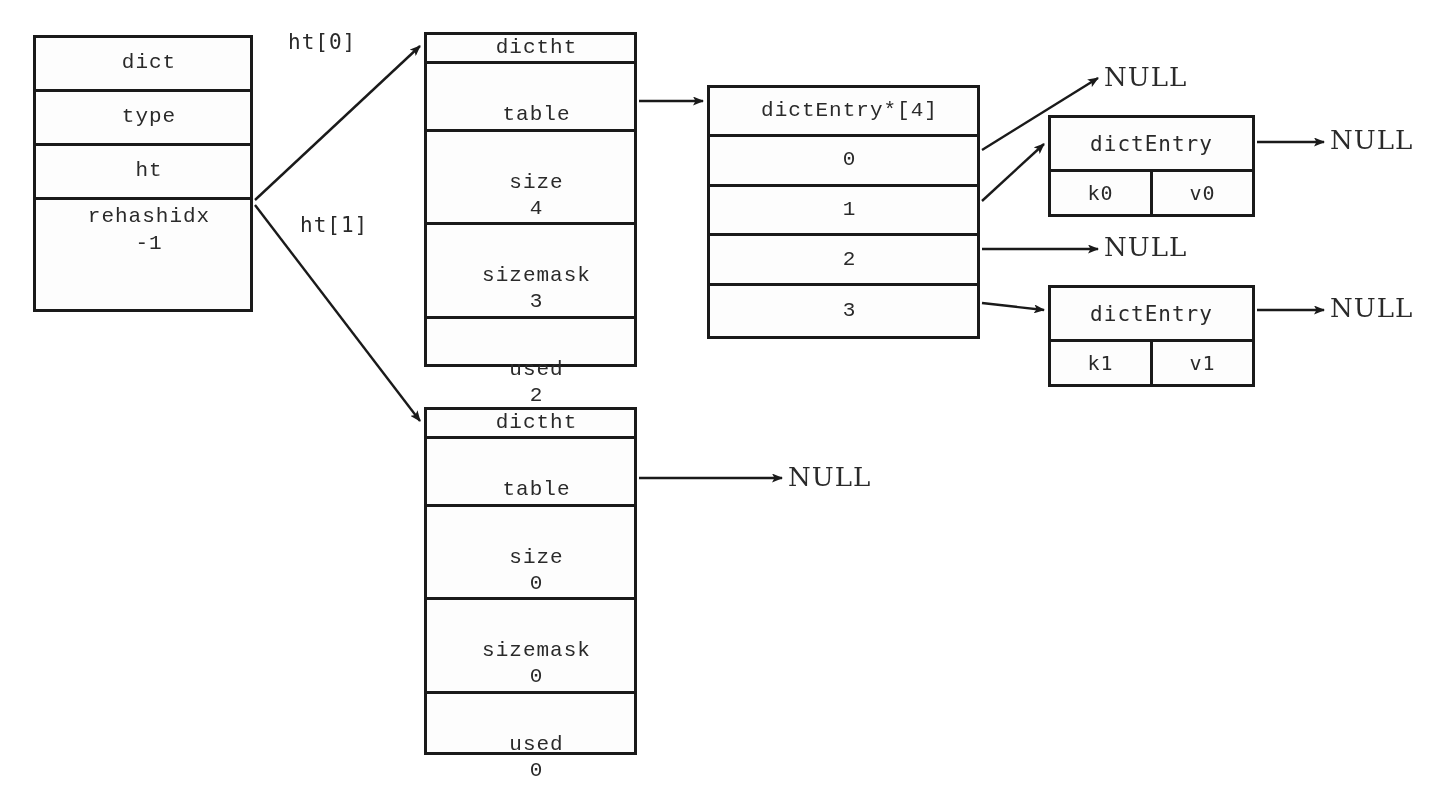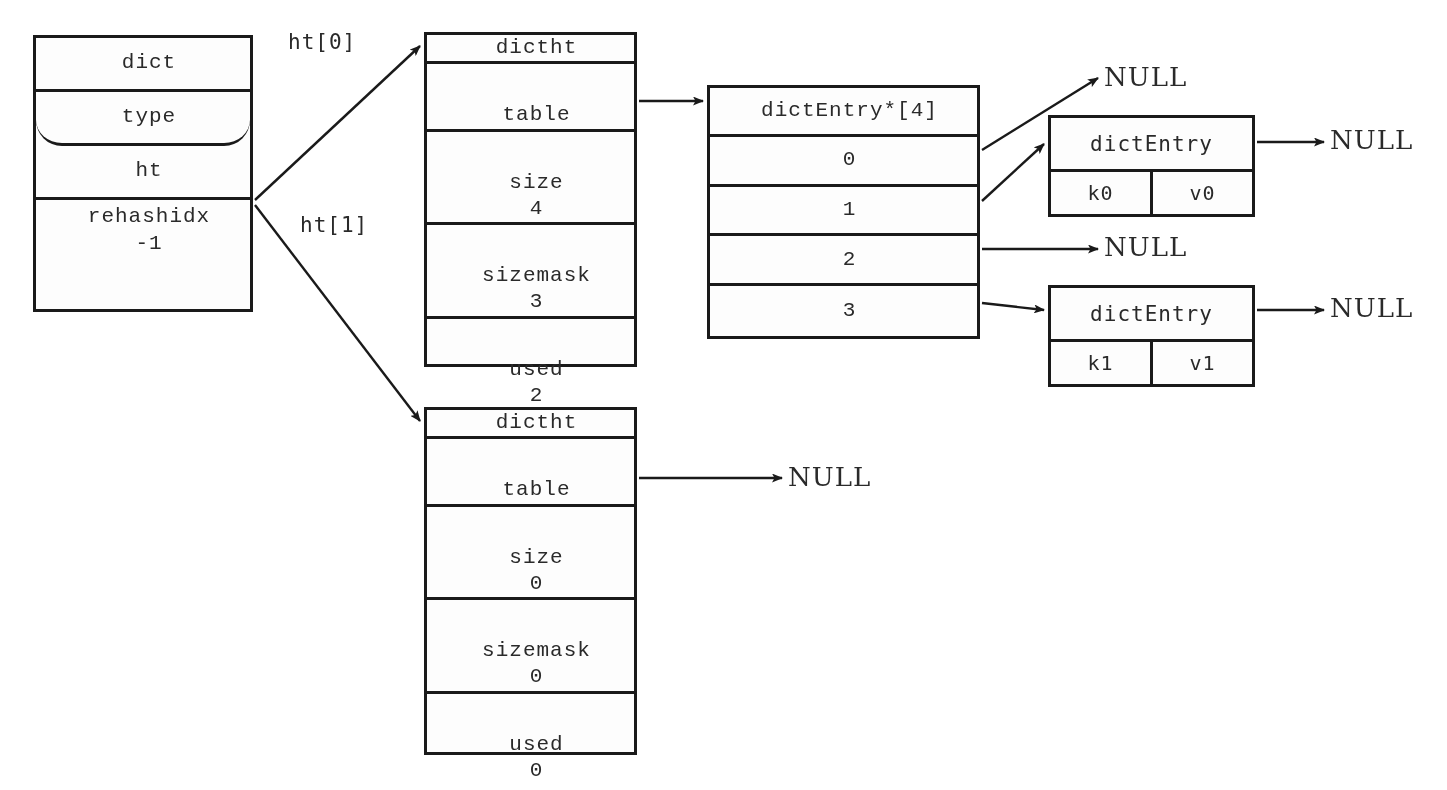--- a/index.html
+++ b/index.html
@@ -41,21 +41,21 @@
   }
   .cell:last-child { border-bottom: none; }
 
   .cell .k { display: block; }
   .cell .v { display: block; }
 
   
   #dict-box { left: 33px; top: 35px; width: 220px; height: 277px; }
   #dict-box .cell { font-size: 21px; }
   #dict-box .cell.r0 { height: 54px; }
-  #dict-box .cell.r1 { height: 54px; border-radius: 26px; }
+  #dict-box .cell.r1 { height: 54px; }
   #dict-box .cell.r2 { height: 54px; }
   #dict-box .cell.r3 { height: 54px; }
   #dict-box .cell.r4 { height: 61px; }
 
   
   .dictht { width: 213px; gap: 38px; }
   .dictht .cell { font-size: 21px; }
   .dictht .cell.h  { height: 48px; }
   .dictht .cell.t  { height: 48px; }
   .dictht .cell.nv { height: 71px; }

